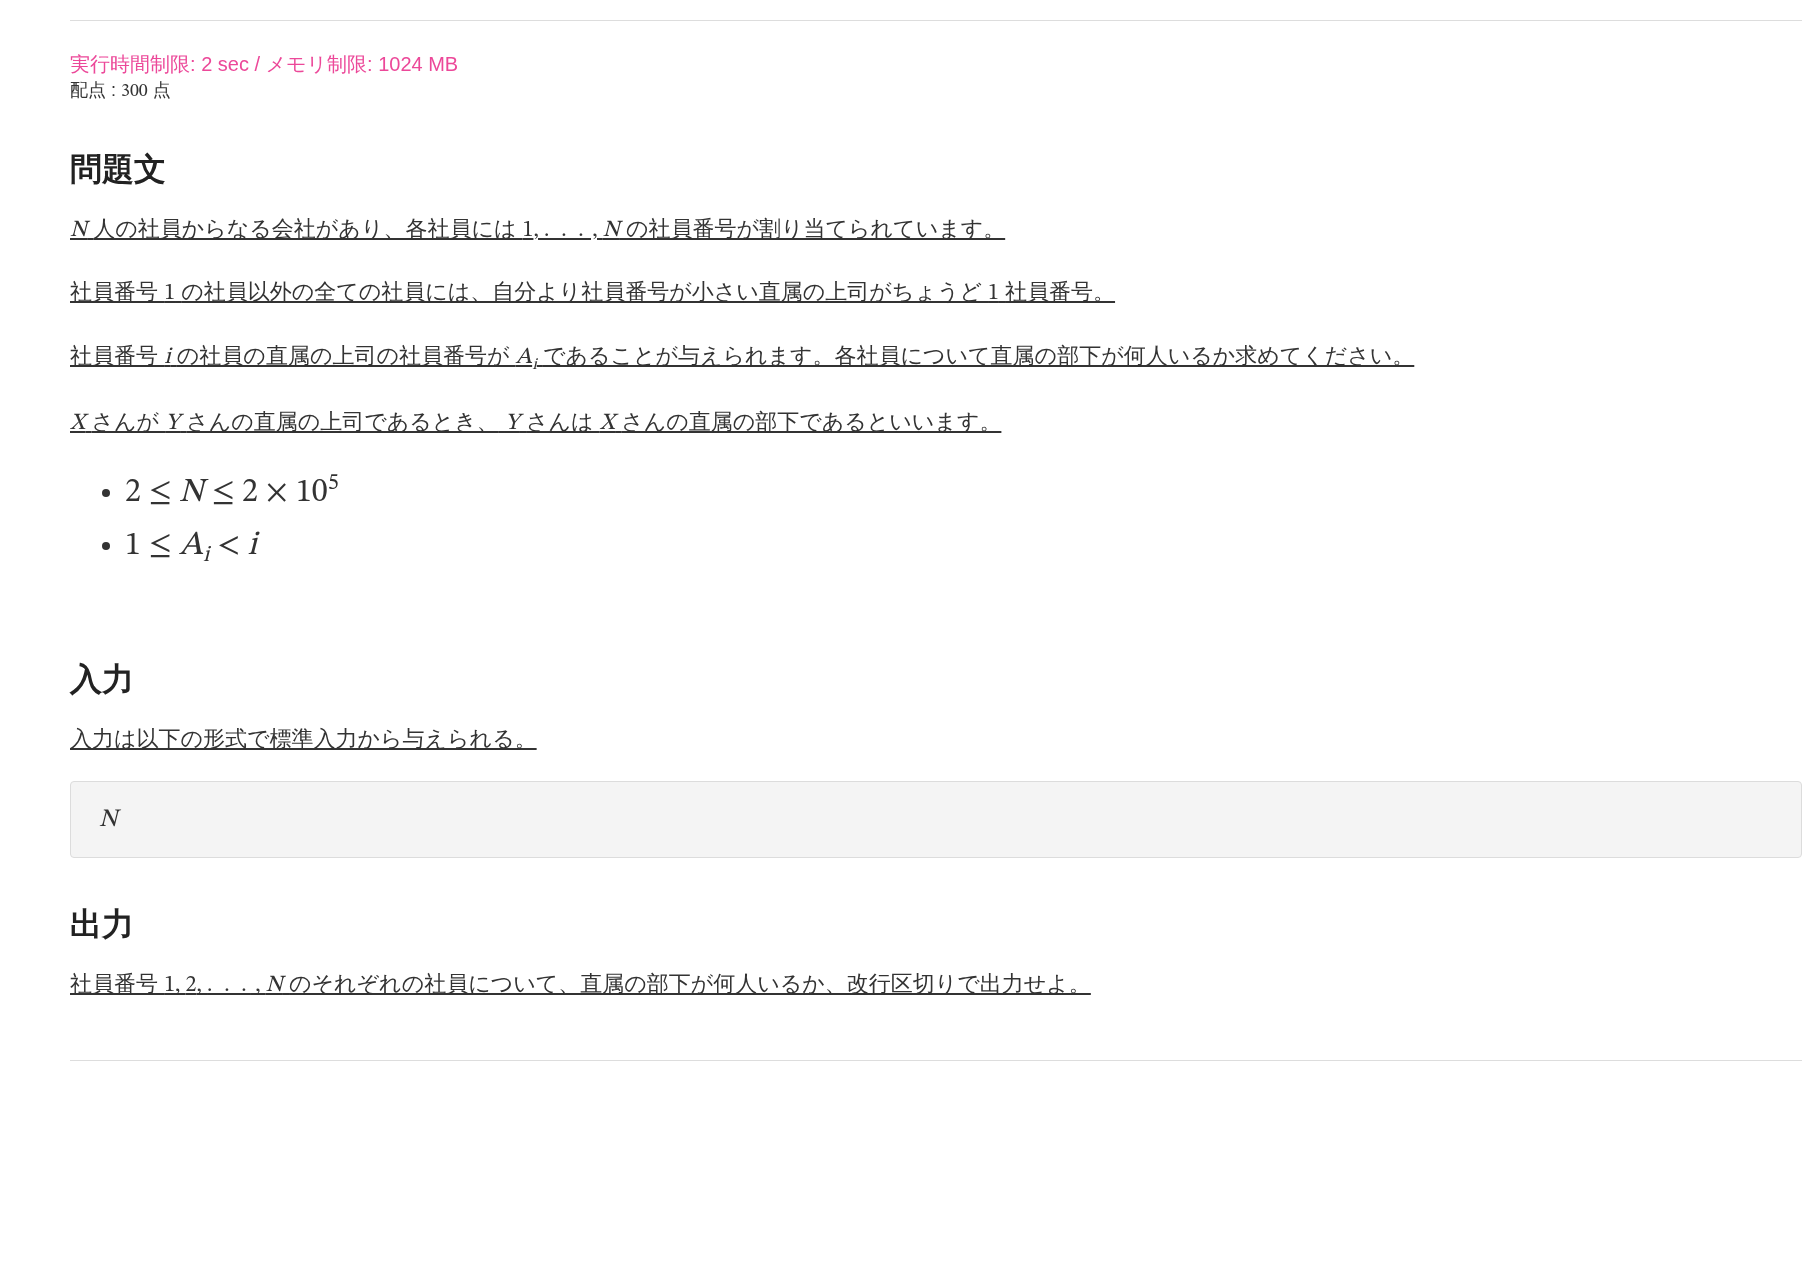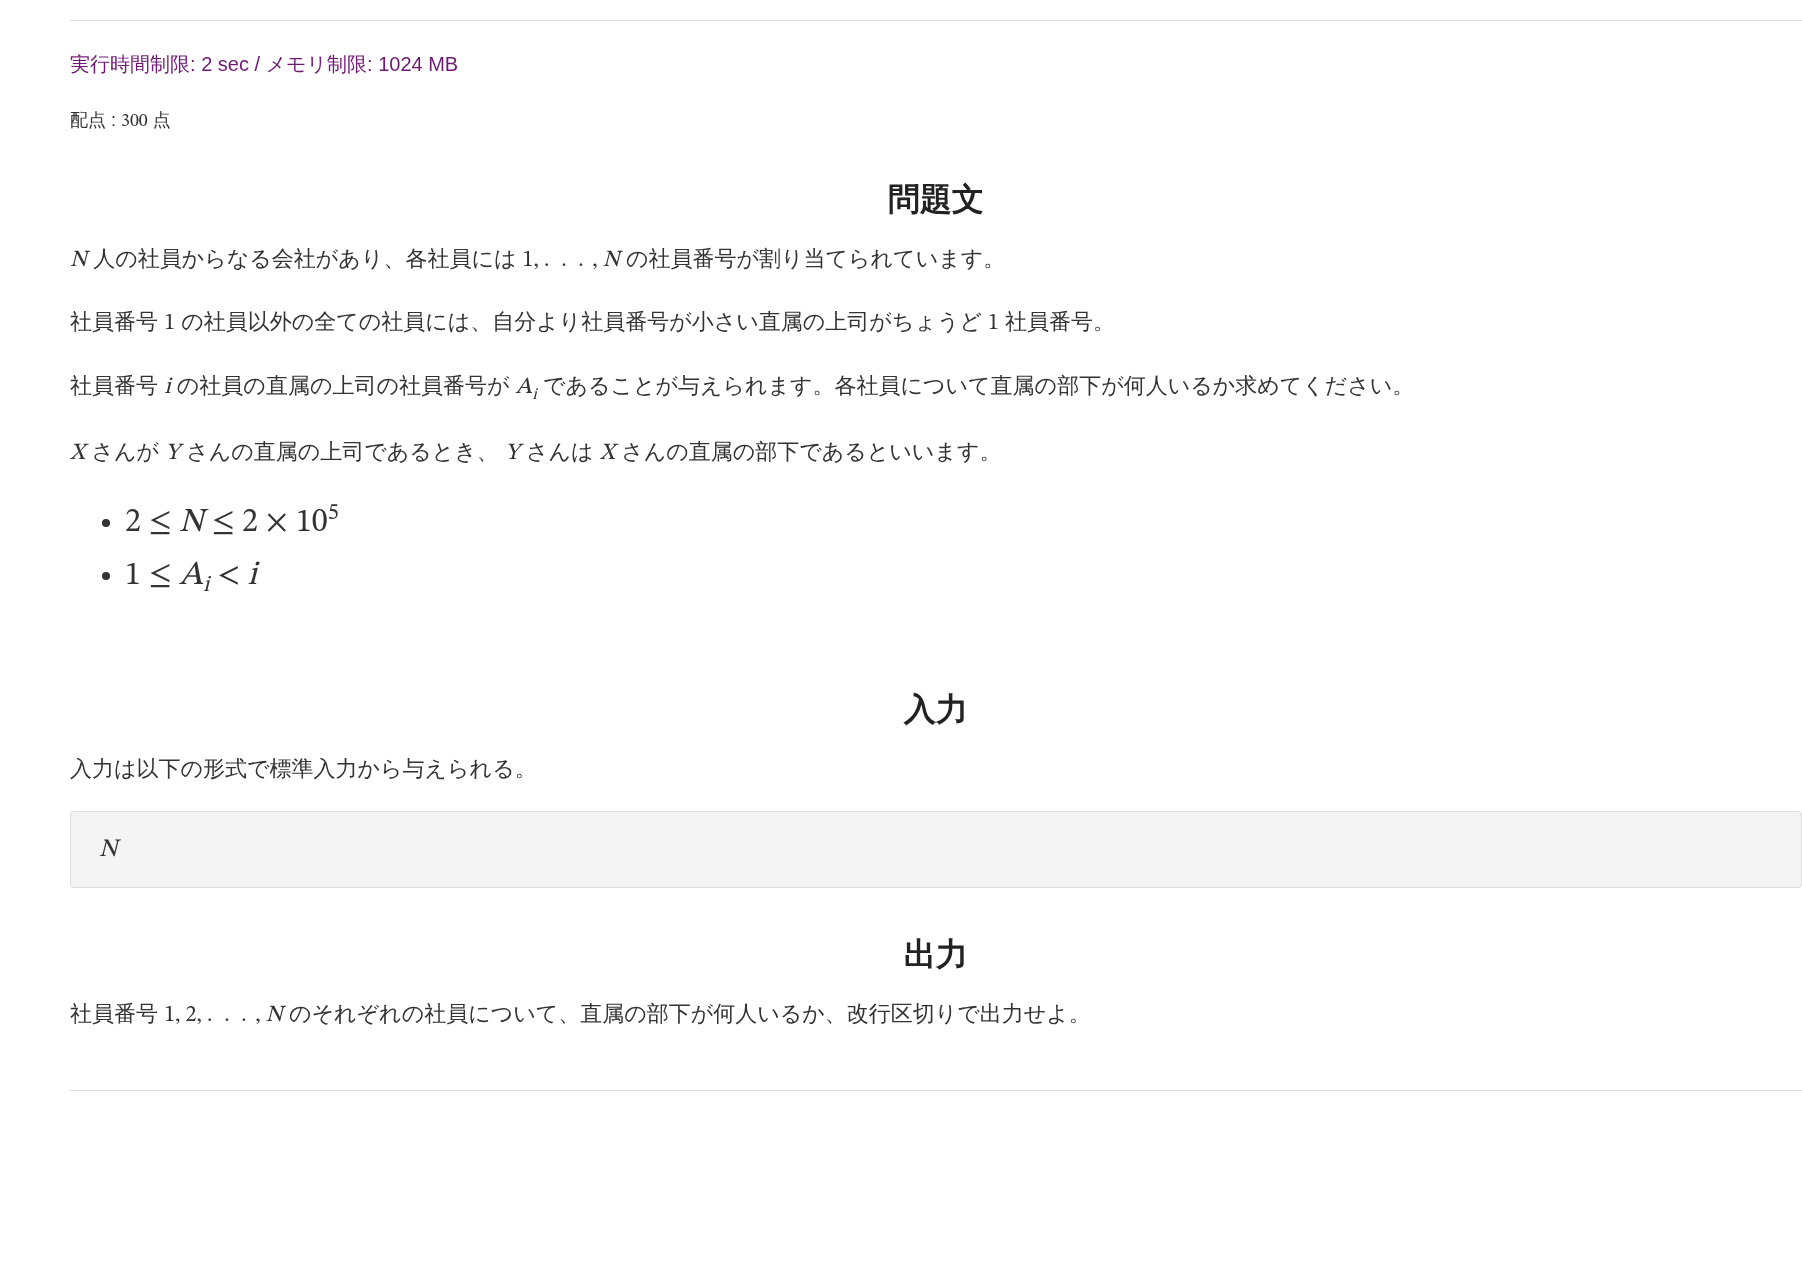--- a/index.html
+++ b/index.html
@@ -12,44 +12,43 @@
     background: #ffffff;
     color: #333333;
     padding: 20px 0 40px 70px;
     font-size: 20px;
   }
   .container {
     max-width: 1750px;
   }
   .limits {
     font-size: 20px;
-    color: #701a75;
-    margin-bottom: 30px;
+    color: #ec4899;
     margin-top: 30px;
   }
   .score-line {
     font-size: 18px;
     margin-bottom: 45px;
   }
   .section-heading {
     font-size: 32px;
     font-weight: 700;
     margin-bottom: 18px;
     margin-top: 45px;
     color: #222;
-    text-align: center;
   }
   .section-heading.first {
     margin-top: 40px;
   }
   p.para {
     font-size: 22px;
     line-height: 1.7;
     margin-bottom: 24px;
     color: #333;
+    text-decoration: underline;
   }
   .math-it {
     font-family: "STIX Two Math", "Cambria Math", "Times New Roman", serif;
     font-style: italic;
     font-size: 1.05em;
   }
   .math-rm {
     font-family: "STIX Two Math", "Cambria Math", "Times New Roman", serif;
     font-style: normal;
   }

